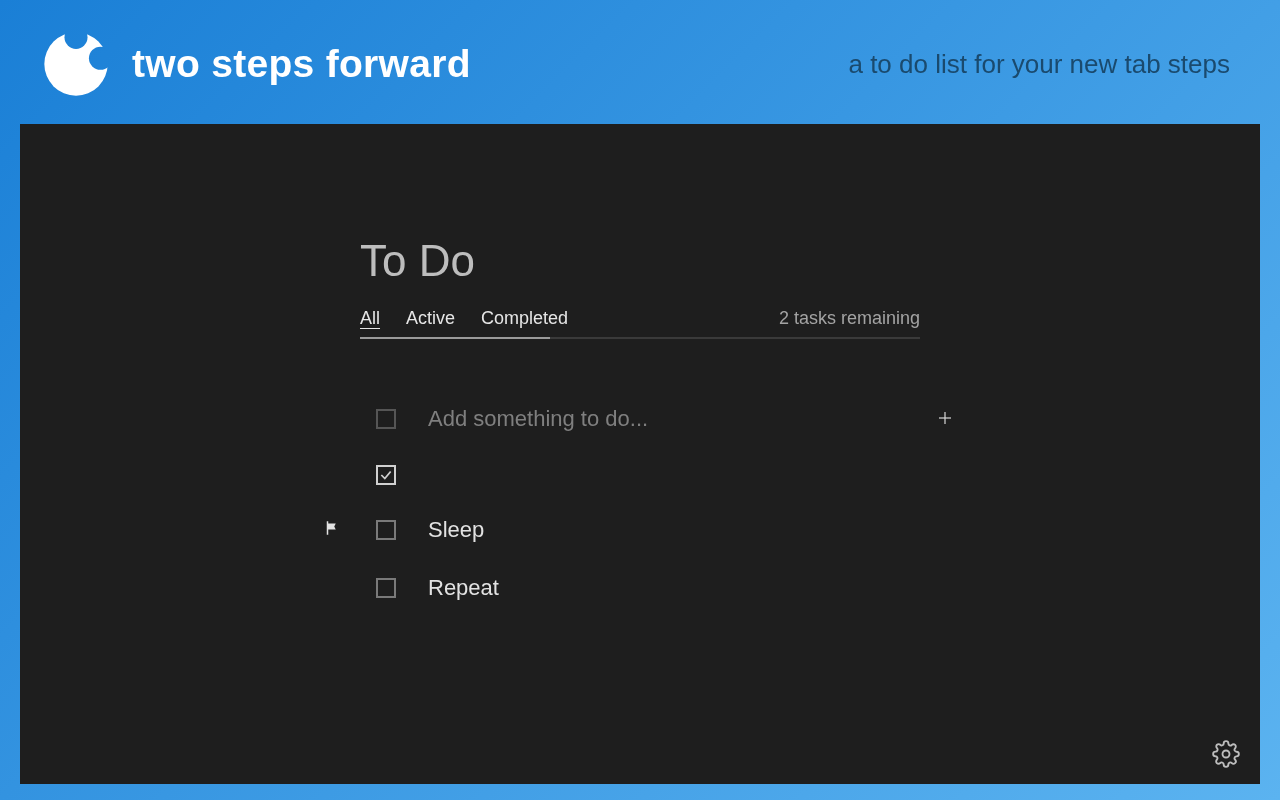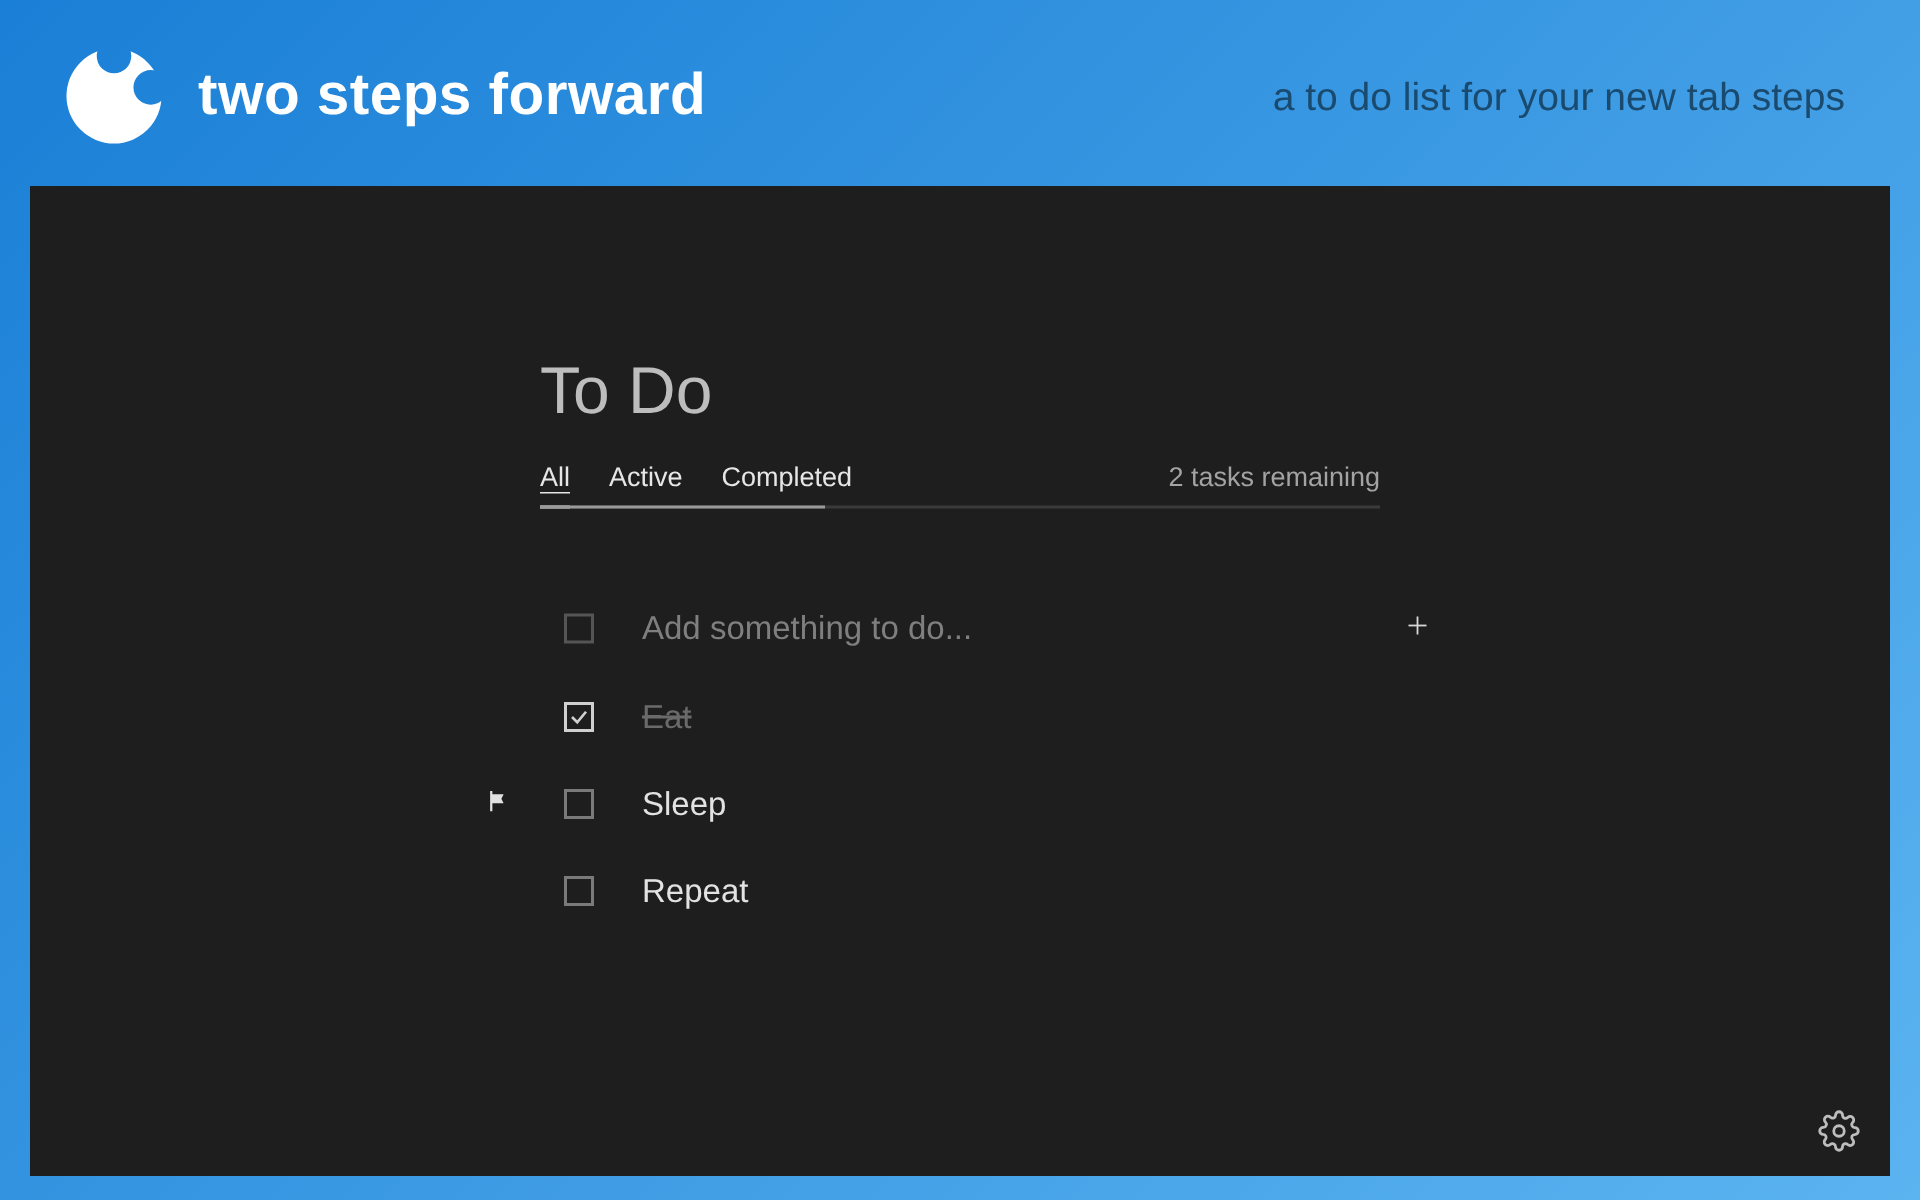--- a/index.html
+++ b/index.html
@@ -211,21 +211,20 @@
         </div>
       </div>
 
       <div class="row">
         <div class="flag-slot"></div>
         <div class="checkbox checked">
           <svg viewBox="0 0 24 24" stroke="#d0d0d0" stroke-width="3" fill="none">
               <polyline points="4,12 10,18 20,6"></polyline>
             </svg>
         </div>
-        <div class="task-text done">Eat</div>
       </div>
 
       <div class="row">
         <div class="flag-slot">
           <span class="flag-icon">
             <svg viewBox="0 0 24 24" fill="#e2e2e2">
                 <path d="M5 3v18h2v-7h10l-2-4 2-4H7V3H5z"></path>
               </svg>
           </span>
         </div>

